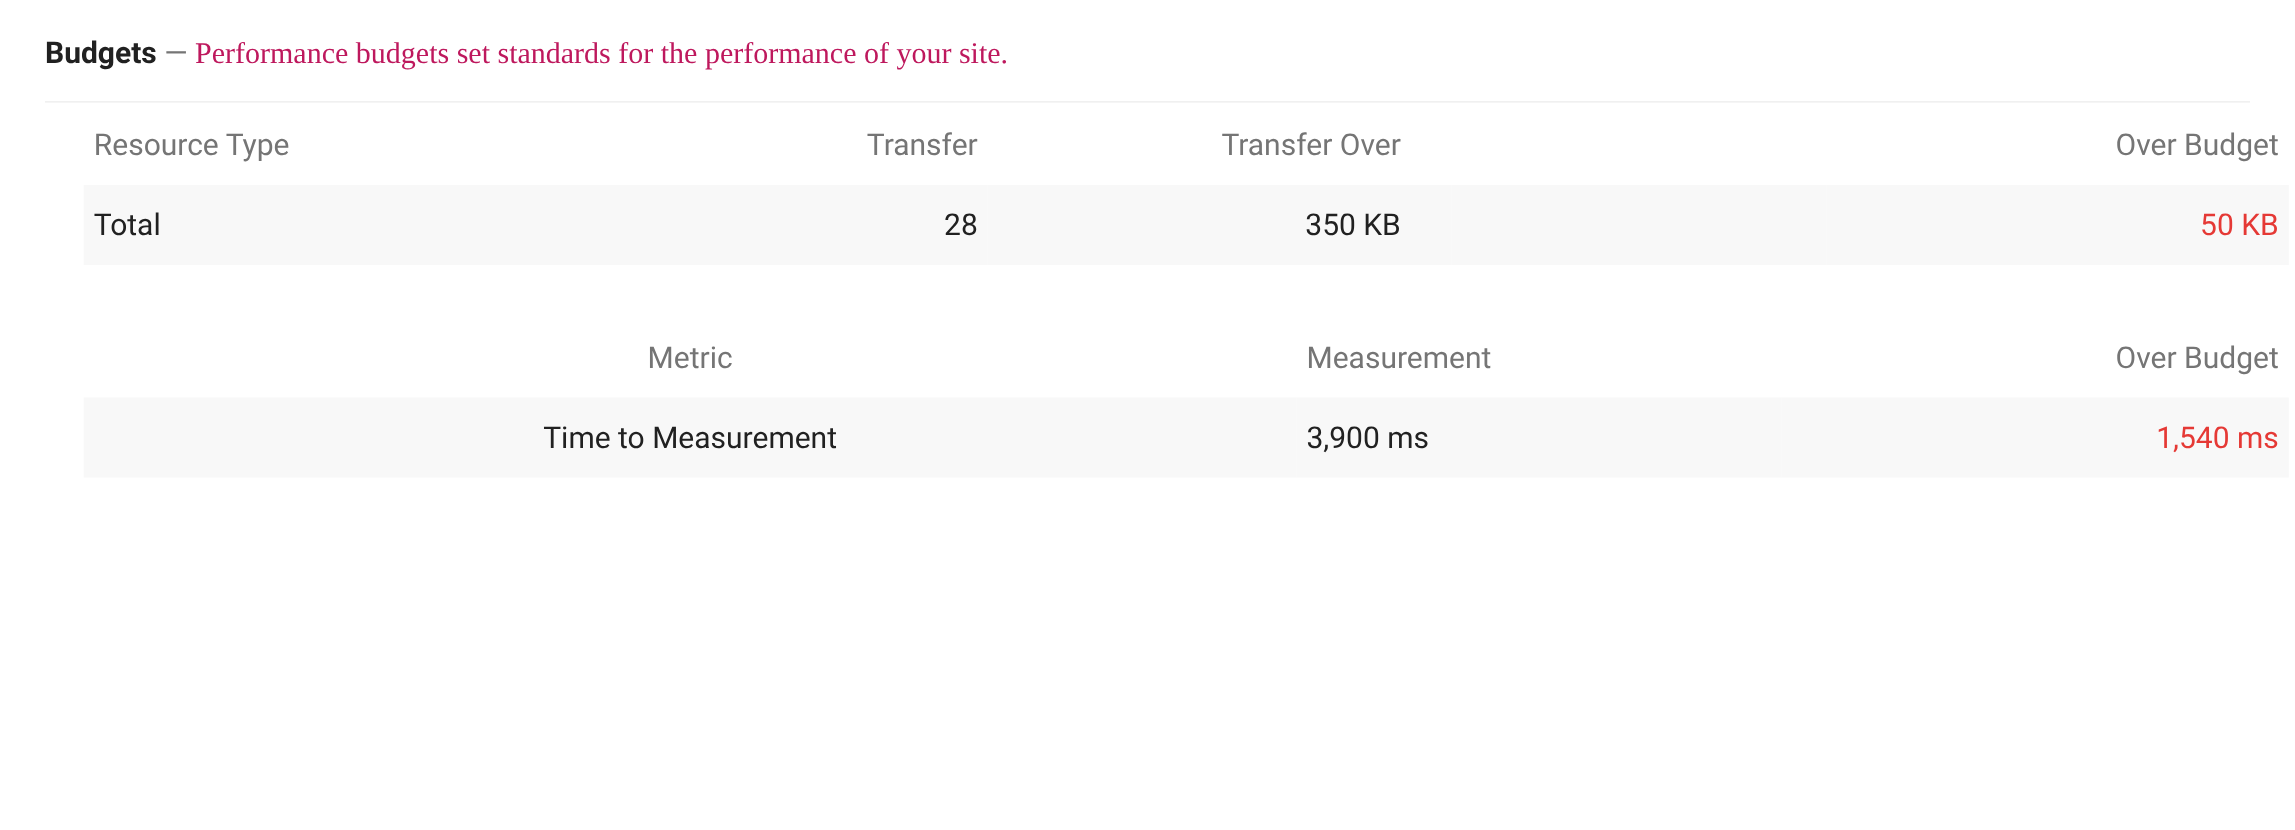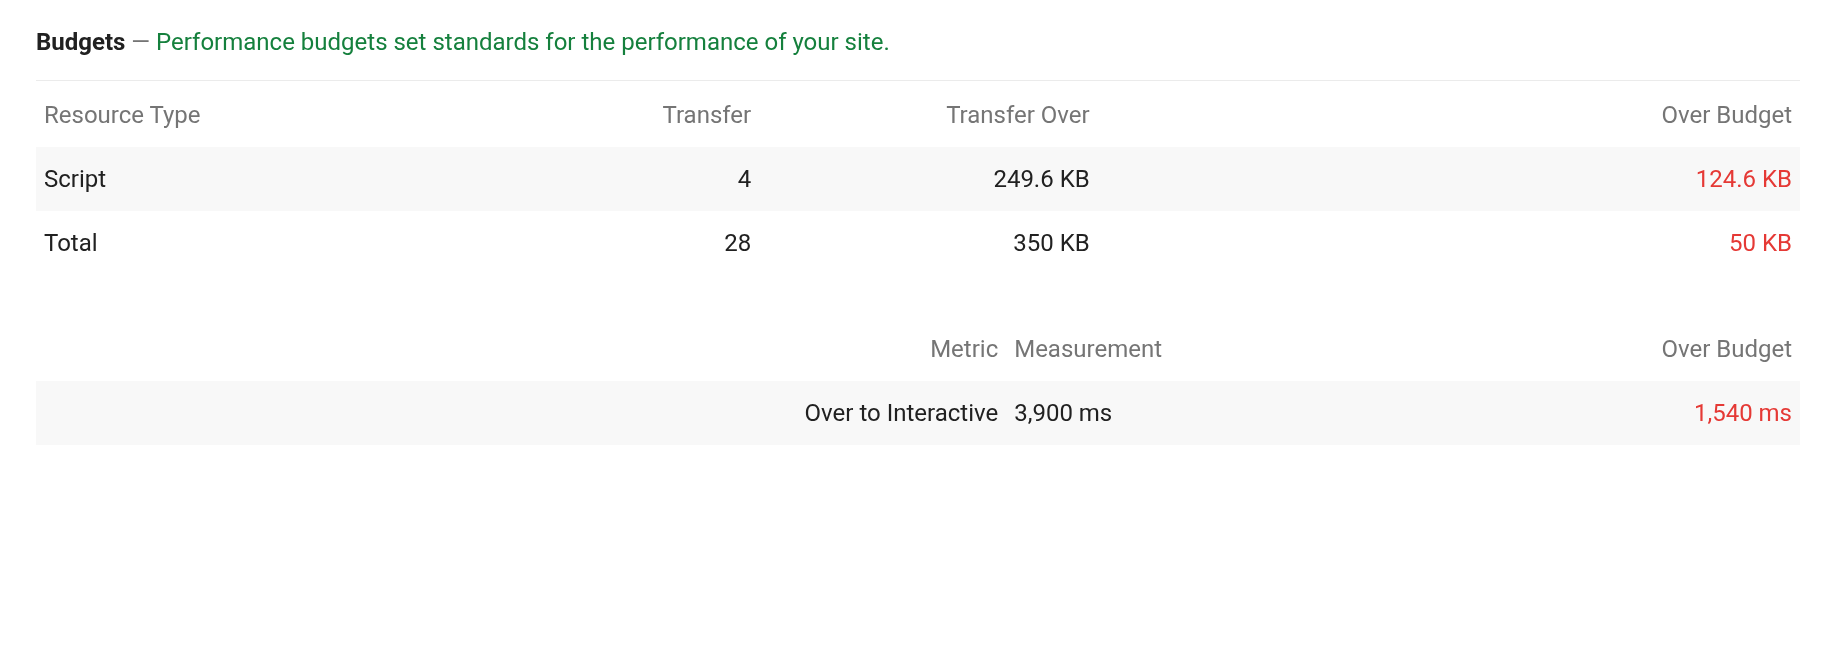--- a/index.html
+++ b/index.html
@@ -21,27 +21,29 @@
   }
   .section-title {
     font-weight: 700;
     color: #212121;
   }
   .section-sep {
     color: #757575;
     font-weight: 400;
   }
   .section-desc {
-    color: #15803d;
+    color: #be185d;
     font-weight: 400;
+    font-family: Liberation Serif, serif;
   }
   table {
     width: 100%;
     border-collapse: collapse;
     margin-bottom: 40px;
+    margin-left: 31px;
   }
   thead th {
     font-weight: 400;
     color: #757575;
     text-align: left;
     padding: 20px 8px 18px 8px;
   }
   tbody td {
     padding: 18px 8px;
     color: #212121;
@@ -57,21 +59,21 @@
   .resource-table th:nth-child(2),
   .resource-table td:nth-child(2) { width: 14%; text-align: right; }
   .resource-table th:nth-child(3),
   .resource-table td:nth-child(3) { width: 21%; text-align: right; padding-right: 40px; }
   .resource-table th:nth-child(4),
   .resource-table td:nth-child(4) { width: 17%; text-align: center; }
   .resource-table th:nth-child(5),
   .resource-table td:nth-child(5) { width: 21%; text-align: right; }
 
   .metric-table th:nth-child(1),
-  .metric-table td:nth-child(1) { width: 55%; text-align: right; }
+  .metric-table td:nth-child(1) { width: 55%; text-align: center; }
   .metric-table th:nth-child(2),
   .metric-table td:nth-child(2) { width: 22%; text-align: left; }
   .metric-table th:nth-child(3),
   .metric-table td:nth-child(3) { width: 23%; text-align: right; }
 </style>
 </head>
 <body>
 
 <div class="section-header">
   <span class="section-title">Budgets</span><span class="section-sep"> — </span><span class="section-desc">Performance budgets set standards for the performance of your site.</span>
@@ -82,44 +84,37 @@
     <tr>
       <th>Resource Type</th>
       <th>Transfer</th>
       <th>Transfer Over</th>
       <th></th>
       <th>Over Budget</th>
     </tr>
   </thead>
   <tbody>
     <tr>
-      <td>Script</td>
-      <td>4</td>
-      <td>249.6 KB</td>
-      <td class="over-budget"></td>
-      <td class="over-budget">124.6 KB</td>
-    </tr>
-    <tr>
       <td>Total</td>
       <td>28</td>
       <td>350 KB</td>
       <td class="over-budget"></td>
       <td class="over-budget">50 KB</td>
     </tr>
   </tbody>
 </table>
 
 <table class="metric-table">
   <thead>
     <tr>
       <th>Metric</th>
       <th>Measurement</th>
       <th>Over Budget</th>
     </tr>
   </thead>
   <tbody>
     <tr>
-      <td>Over to Interactive</td>
+      <td>Time to Measurement</td>
       <td>3,900 ms</td>
       <td class="over-budget">1,540 ms</td>
     </tr>
   </tbody>
 </table>
 
 </body></html>

